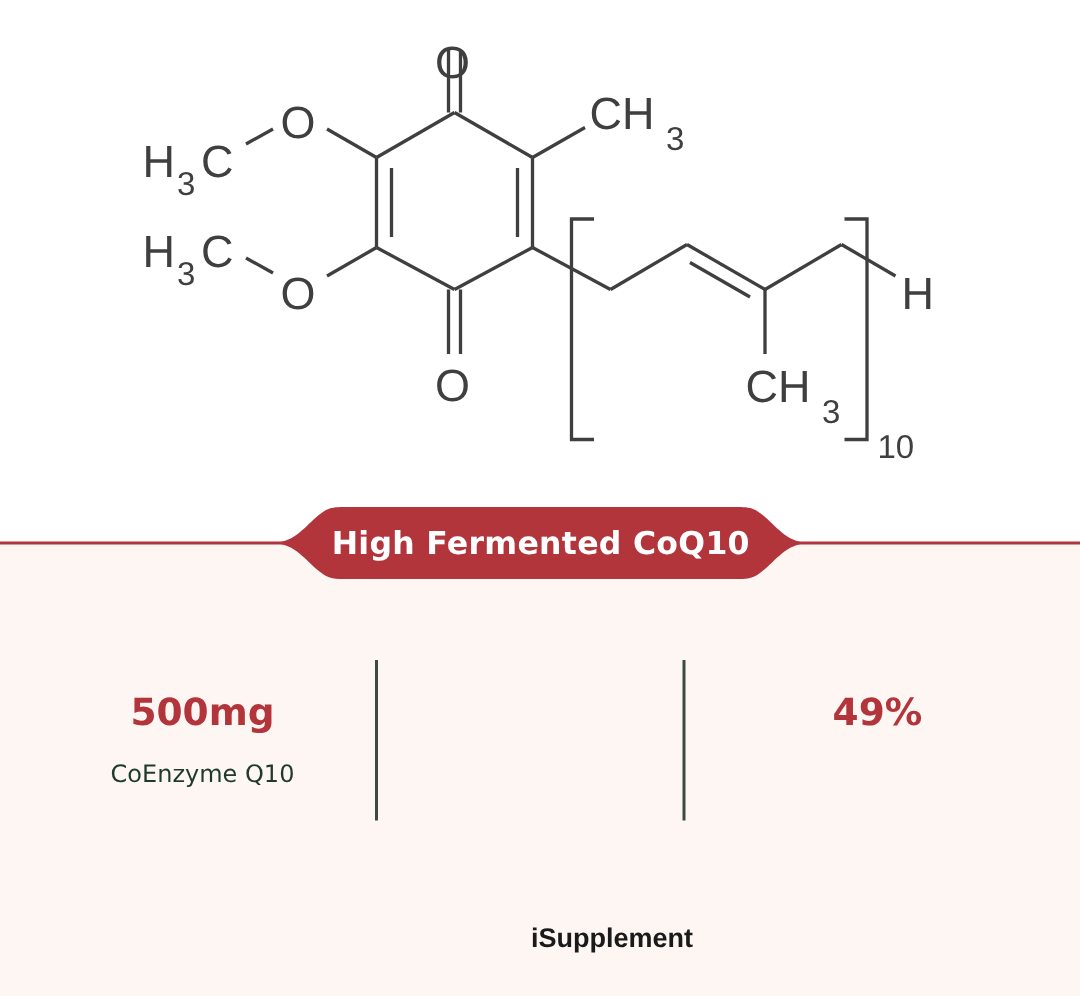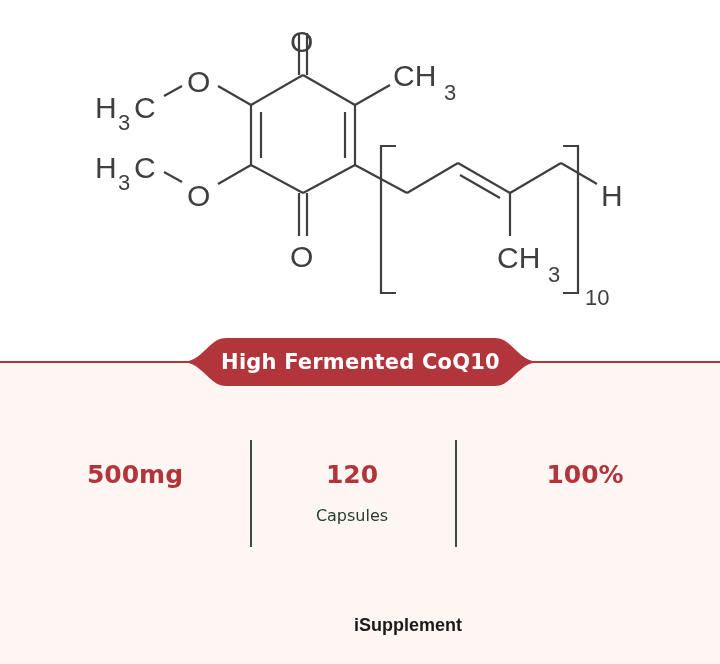--- a/index.html
+++ b/index.html
@@ -126,25 +126,22 @@
 <div class="banner">
   <svg width="355" height="50" viewBox="0 0 355 50">
     <path d="M0,25 C14,24 20,14 30,6 C35,2 38,1 46,1 L309,1 C317,1 320,2 325,6 C335,14 341,24 355,25 C341,26 335,36 325,44 C320,48 317,49 309,49 L46,49 C38,49 35,48 30,44 C20,36 14,26 0,25 Z" fill="#b3353c"></path>
   </svg>
   <div class="banner-label">High Fermented CoQ10</div>
 </div>
 
 <div class="stats">
   <div class="stat" style="left:30px; width:210px;">
     <div class="stat-value">500mg</div>
-  </div>
-  <div class="stat" style="left:252px; width:200px;">
-    <div class="stat-value">120</div>
-    <div class="stat-label">Capsules</div>
+    <div class="stat-label">CoEnzyme Q10</div>
   </div>
   <div class="stat" style="left:465px; width:240px;">
-    <div class="stat-value">100%</div>
+    <div class="stat-value">49%</div>
   </div>
 </div>
 <div class="vsep" style="left:250px;"></div>
 <div class="vsep" style="left:455px;"></div>
 
 <div class="brand">iSupplement</div>
 
 </body></html>

